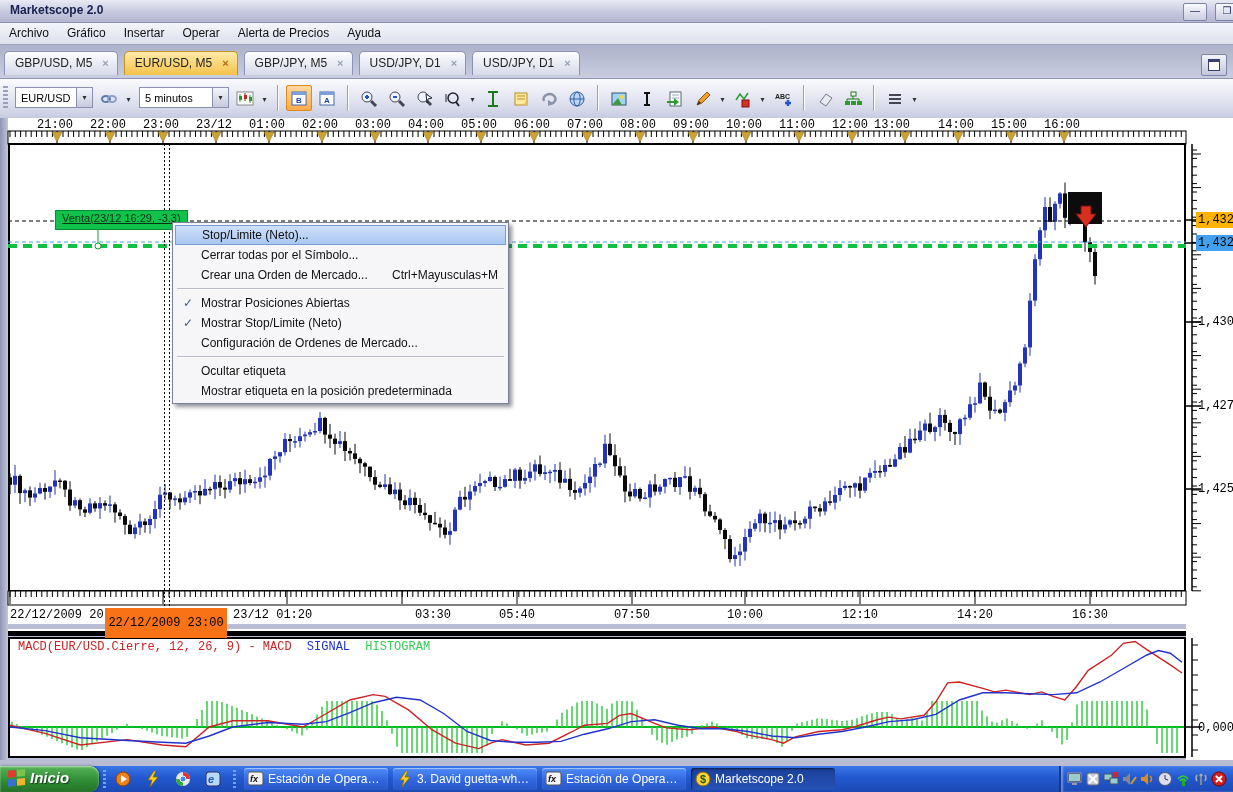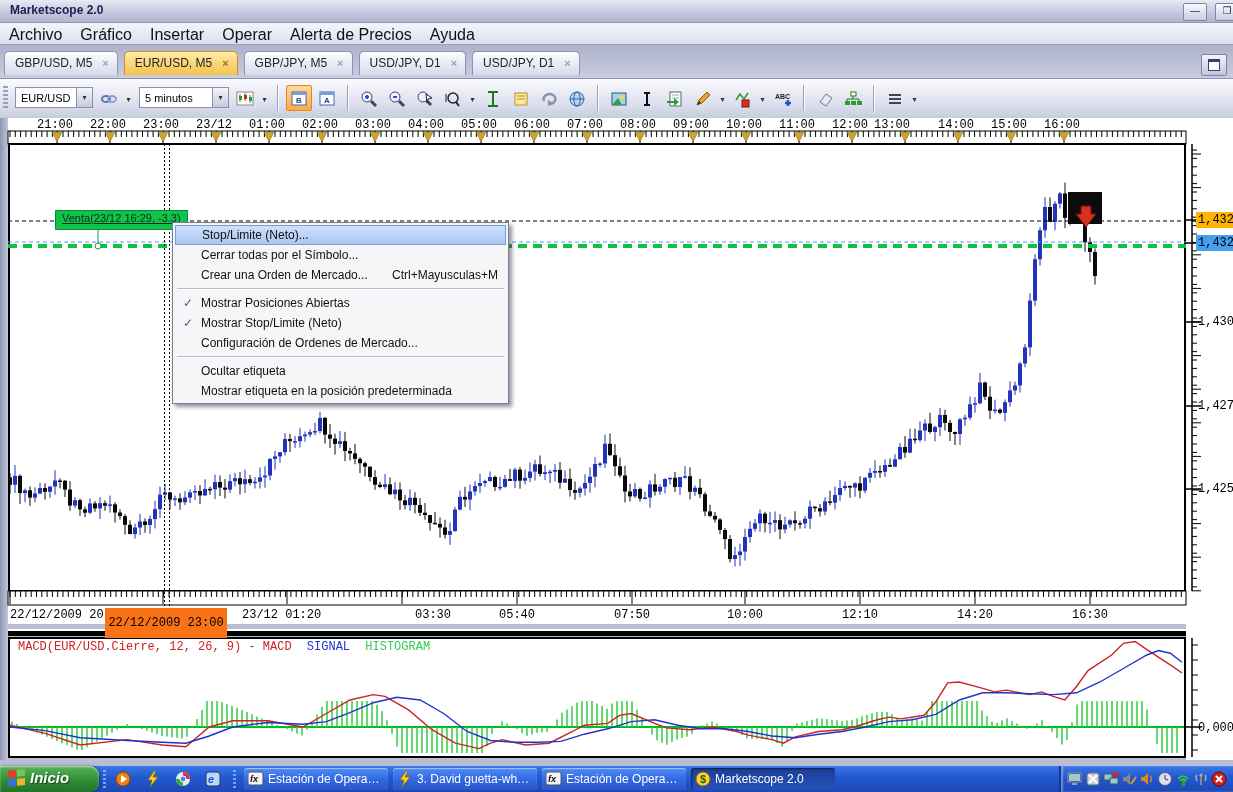--- a/index.html
+++ b/index.html
@@ -11,21 +11,21 @@
     background:linear-gradient(#e9eaf4,#c3c6dd 60%,#b2b6d0);border-bottom:1px solid #8f94b4;}
   #titlebar .title{position:absolute;left:10px;top:3px;font-size:12px;font-weight:bold;color:#17204e;}
   .winbtn{position:absolute;top:3px;width:22px;height:16px;background:linear-gradient(#fafaff,#c9ccdf);
     border:1px solid #7d84a6;border-radius:2px;font-size:10px;line-height:14px;text-align:center;color:#2a3156;}
   #btn-min{right:26px;}
   #btn-restore{right:-6px;}
 
   
   #menubar{position:absolute;left:0;top:23px;width:1233px;height:21px;
     background:linear-gradient(#f4f5fa,#dcdfee);border-bottom:1px solid #9da2bf;}
-  .menu-item{display:inline-block;padding:3px 9px 16px 9px;font-size:16px;color:#111;height:18px;}
+  .menu-item{display:inline-block;padding:3px 9px 16px 9px;font-size:12px;color:#111;height:18px;}
 
   
   #tabbar{position:absolute;left:0;top:45px;width:1233px;height:33px;
     background:linear-gradient(#aeb2ca,#c9cde0);border-bottom:1px solid #8f94b4;}
   .tab{position:relative;display:inline-block;height:24px;margin:6px 2px 16px 4px;padding:4px 8px 0 10px;
     border:1px solid #8b92b8;border-bottom:none;border-radius:5px 5px 0 0;
     background:linear-gradient(#fdfdff,#d7daea);font-size:12px;color:#222;vertical-align:bottom;box-sizing:border-box;}
   .tab.active{background:linear-gradient(#ffeaa9,#f4c24b);border-color:#c39428;font-weight:normal;}
   .tab .close{margin-left:10px;font-weight:bold;font-size:11px;color:#9aa0b5;}
   .tab.active .close{color:#b06a10;}
@@ -1487,21 +1487,21 @@
       <span class="ax-label" style="left: 673px; top: 118px;">09:00</span>
       <span class="ax-label" style="left: 726px; top: 118px;">10:00</span>
       <span class="ax-label" style="left: 779px; top: 118px;">11:00</span>
       <span class="ax-label" style="left: 832px; top: 118px;">12:00</span>
       <span class="ax-label" style="left: 874px; top: 118px;">13:00</span>
       <span class="ax-label" style="left: 938px; top: 118px;">14:00</span>
       <span class="ax-label" style="left: 991px; top: 118px;">15:00</span>
       <span class="ax-label" style="left: 1044px; top: 118px;">16:00</span>
       <span class="ax-label" style="top: 608px; left: 10px;">22/12/2009 20:00</span>
       <span class="ax-label hl" style="top: 608px; left: 105.4px;">22/12/2009 23:00</span>
-      <span class="ax-label" style="top: 608px; left: 242px;">23/12 01:20</span>
+      <span class="ax-label" style="top: 608px; left: 233px;">23/12 01:20</span>
       <span class="ax-label" style="top: 608px; left: 384px; margin-left: 31px;">03:30</span>
       <span class="ax-label" style="top: 608px; left: 499px;">05:40</span>
       <span class="ax-label" style="top: 608px; left: 614px;">07:50</span>
       <span class="ax-label" style="top: 608px; left: 727px;">10:00</span>
       <span class="ax-label" style="top: 608px; left: 842px;">12:10</span>
       <span class="ax-label" style="top: 608px; left: 957px;">14:20</span>
       <span class="ax-label" style="top: 608px; left: 1072px;">16:30</span>
       <span class="price-label" style="top: 212px; background: rgb(255, 180, 5);">1,432</span>
       <span class="price-label" style="top: 235px; background: rgb(67, 160, 238);">1,432</span>
       <span class="price-label" style="top: 314px;">1,430</span>

